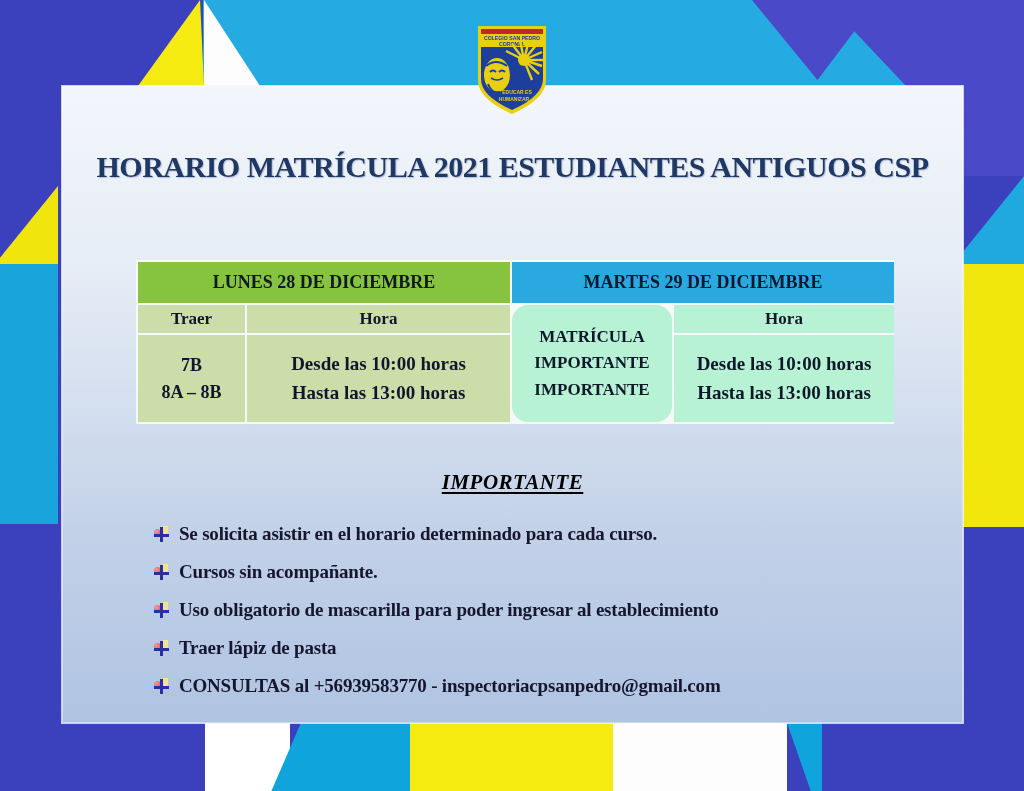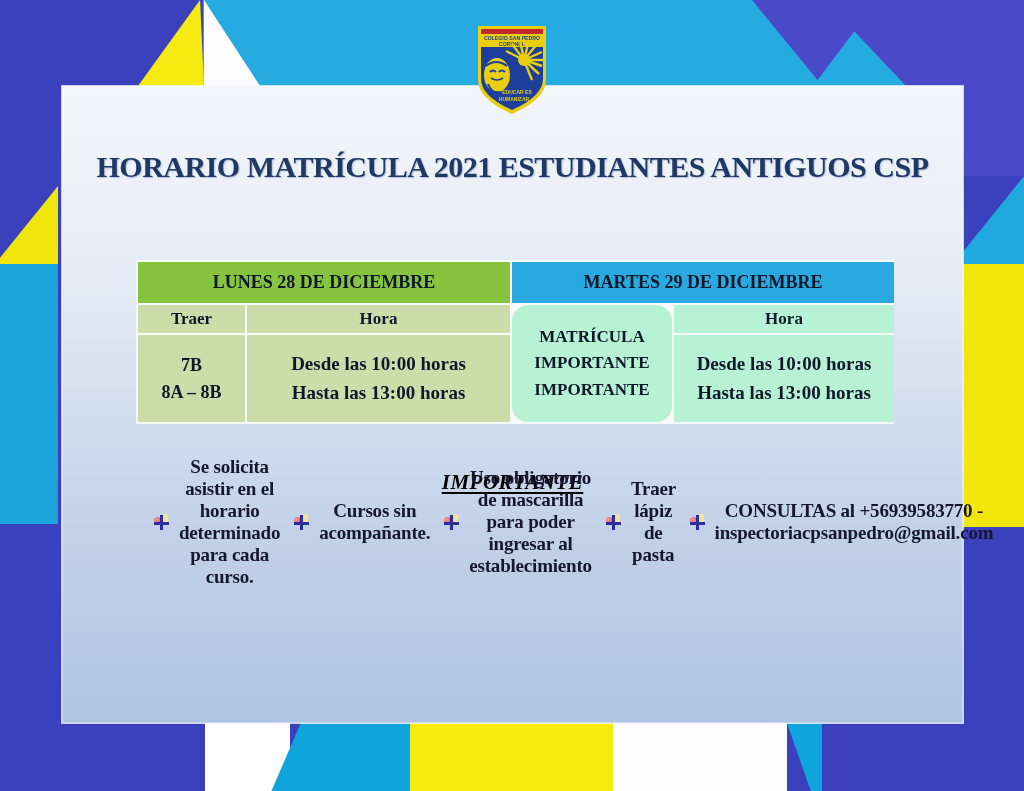--- a/index.html
+++ b/index.html
@@ -57,21 +57,21 @@
   .cell-hora2-h{grid-column:4;grid-row:2;background:#B6F2D3;font-size:17px;}
   .cell-cursos-v{grid-column:1;grid-row:3;background:#CBDEAA;font-size:18px;line-height:1.5;}
   .cell-hora1-v{grid-column:2;grid-row:3;background:#CBDEAA;font-size:19px;line-height:1.5;}
   .cell-hora2-v{grid-column:4;grid-row:3;background:#B6F2D3;font-size:19px;line-height:1.5;}
 
   
   .importante{position:absolute;top:374px;left:0;width:100%;text-align:center;
       font-weight:700;font-style:italic;font-size:21px;color:#000;
       text-decoration:underline;text-underline-offset:3px;letter-spacing:0.5px;margin-top:10px;}
 
-  .notes{position:absolute;left:92px;top:424px;display:flex;gap:14px;text-align:center;}
+  .notes{position:absolute;left:92px;top:436px;display:flex;flex-direction:column;gap:14px;text-align:center;}
   .note-row{display:flex;align-items:center;height:24px;
       font-weight:700;font-size:19px;color:#16162E;letter-spacing:-0.2px;}
   .bullet{position:relative;width:15px;height:16px;margin-right:10px;flex:0 0 15px;}
   .b-yellow{position:absolute;left:9px;top:0;width:5px;height:8px;background:#F2E394;}
   .b-red{position:absolute;left:0;top:3px;width:7px;height:7px;border-radius:50%;
       background:radial-gradient(circle at 35% 35%,#F49A9A,#D04848);}
   .b-v{position:absolute;left:6px;top:1px;width:3px;height:15px;background:#2B2F9E;}
   .b-h{position:absolute;left:0;top:8px;width:15px;height:3px;background:#2B2F9E;}
 
   

